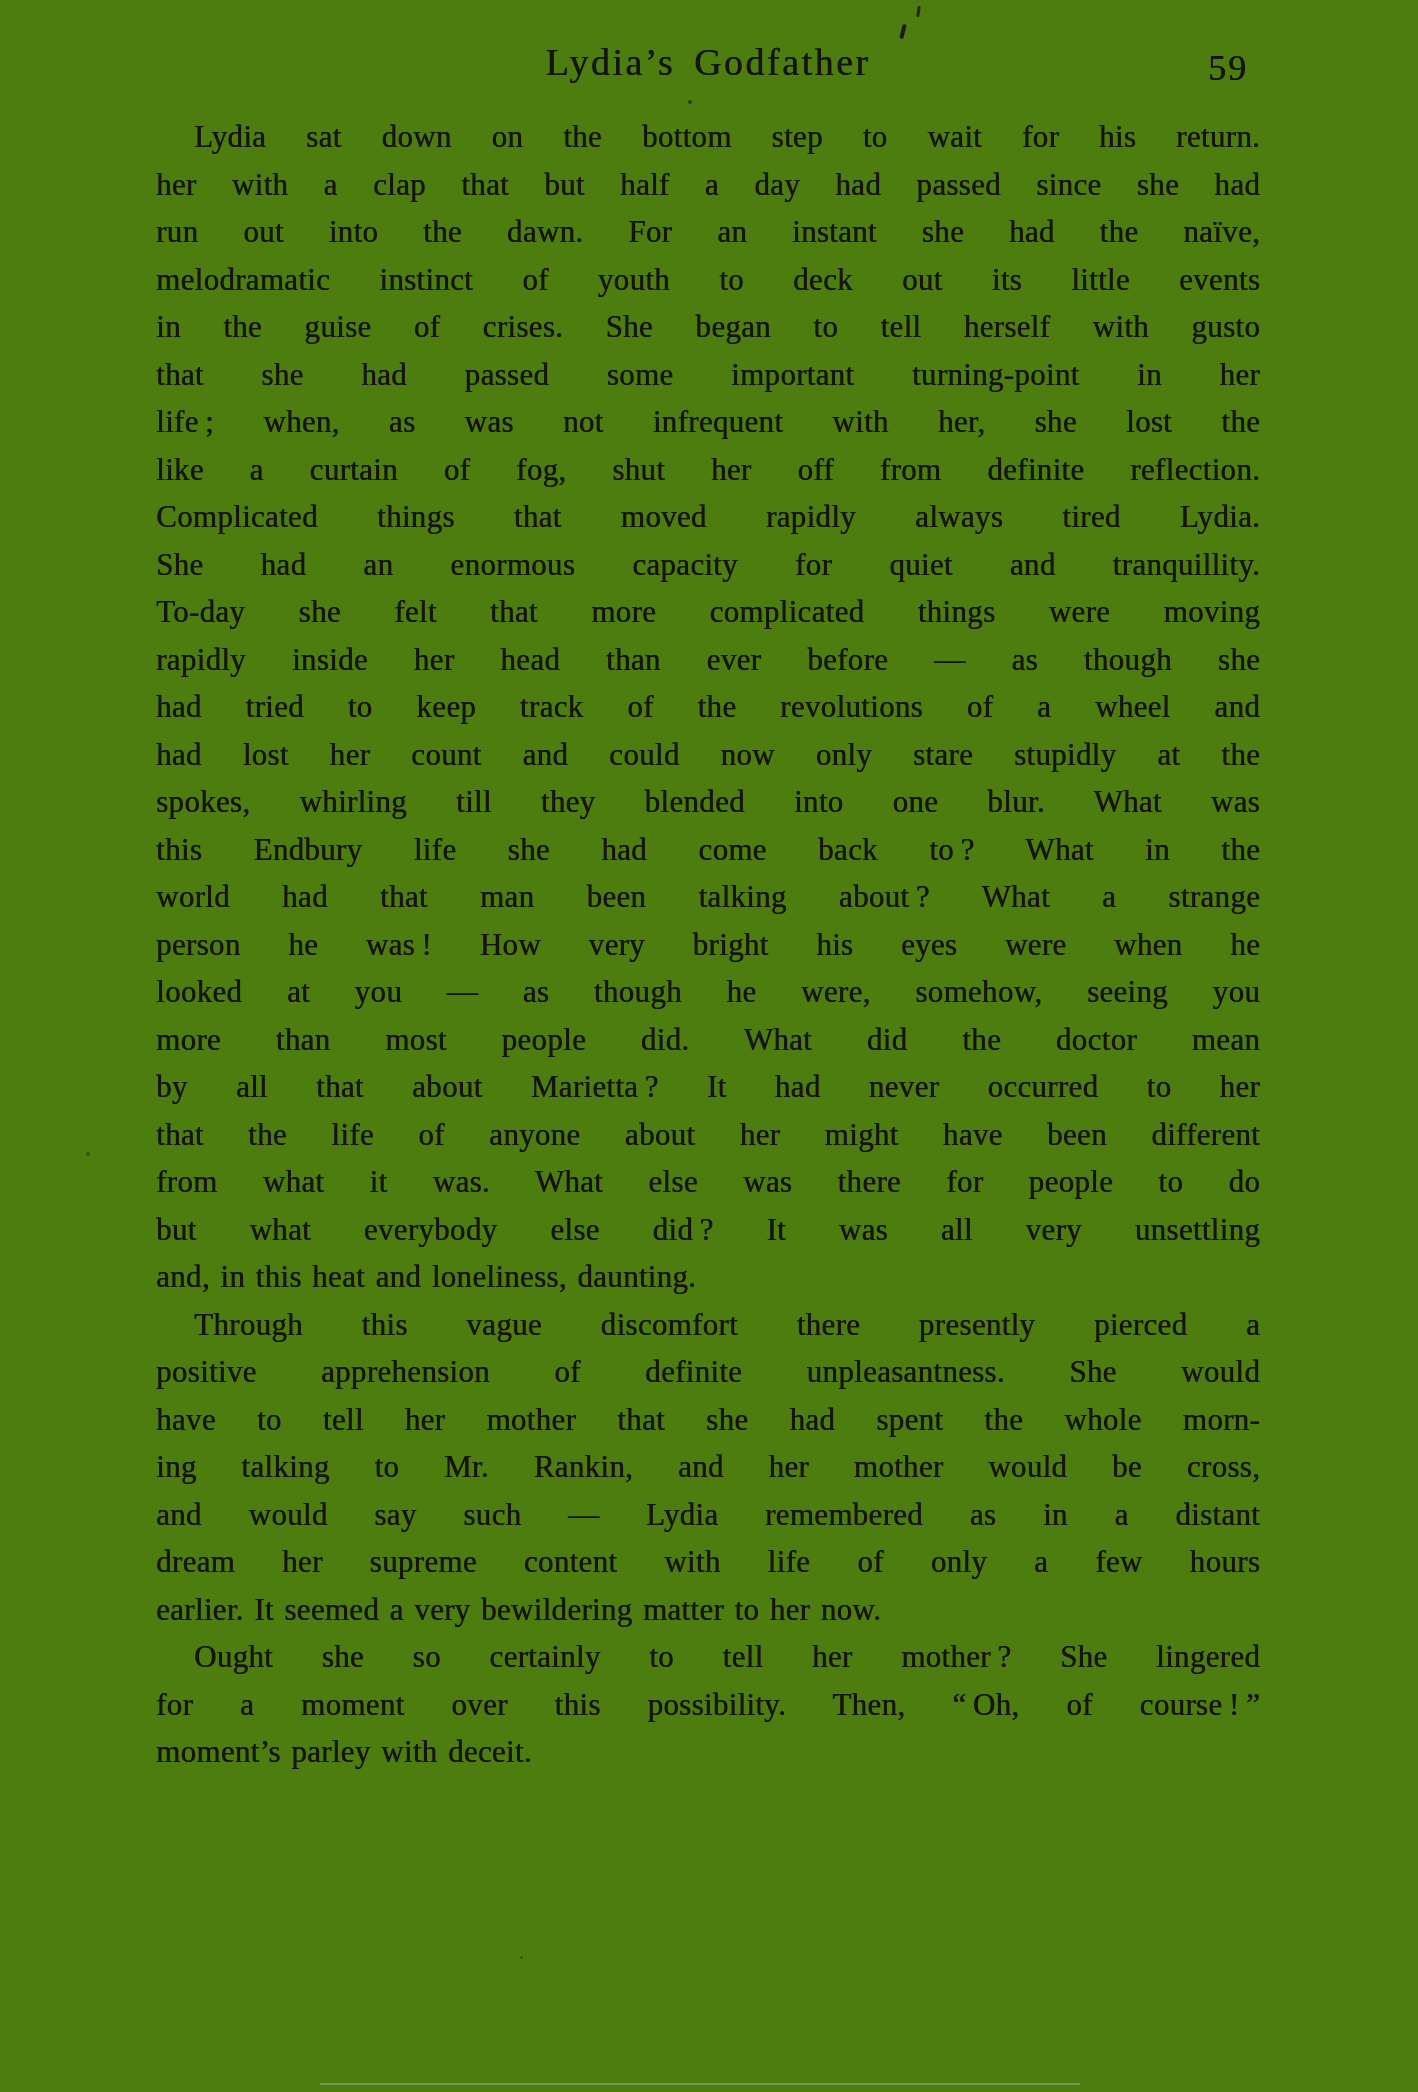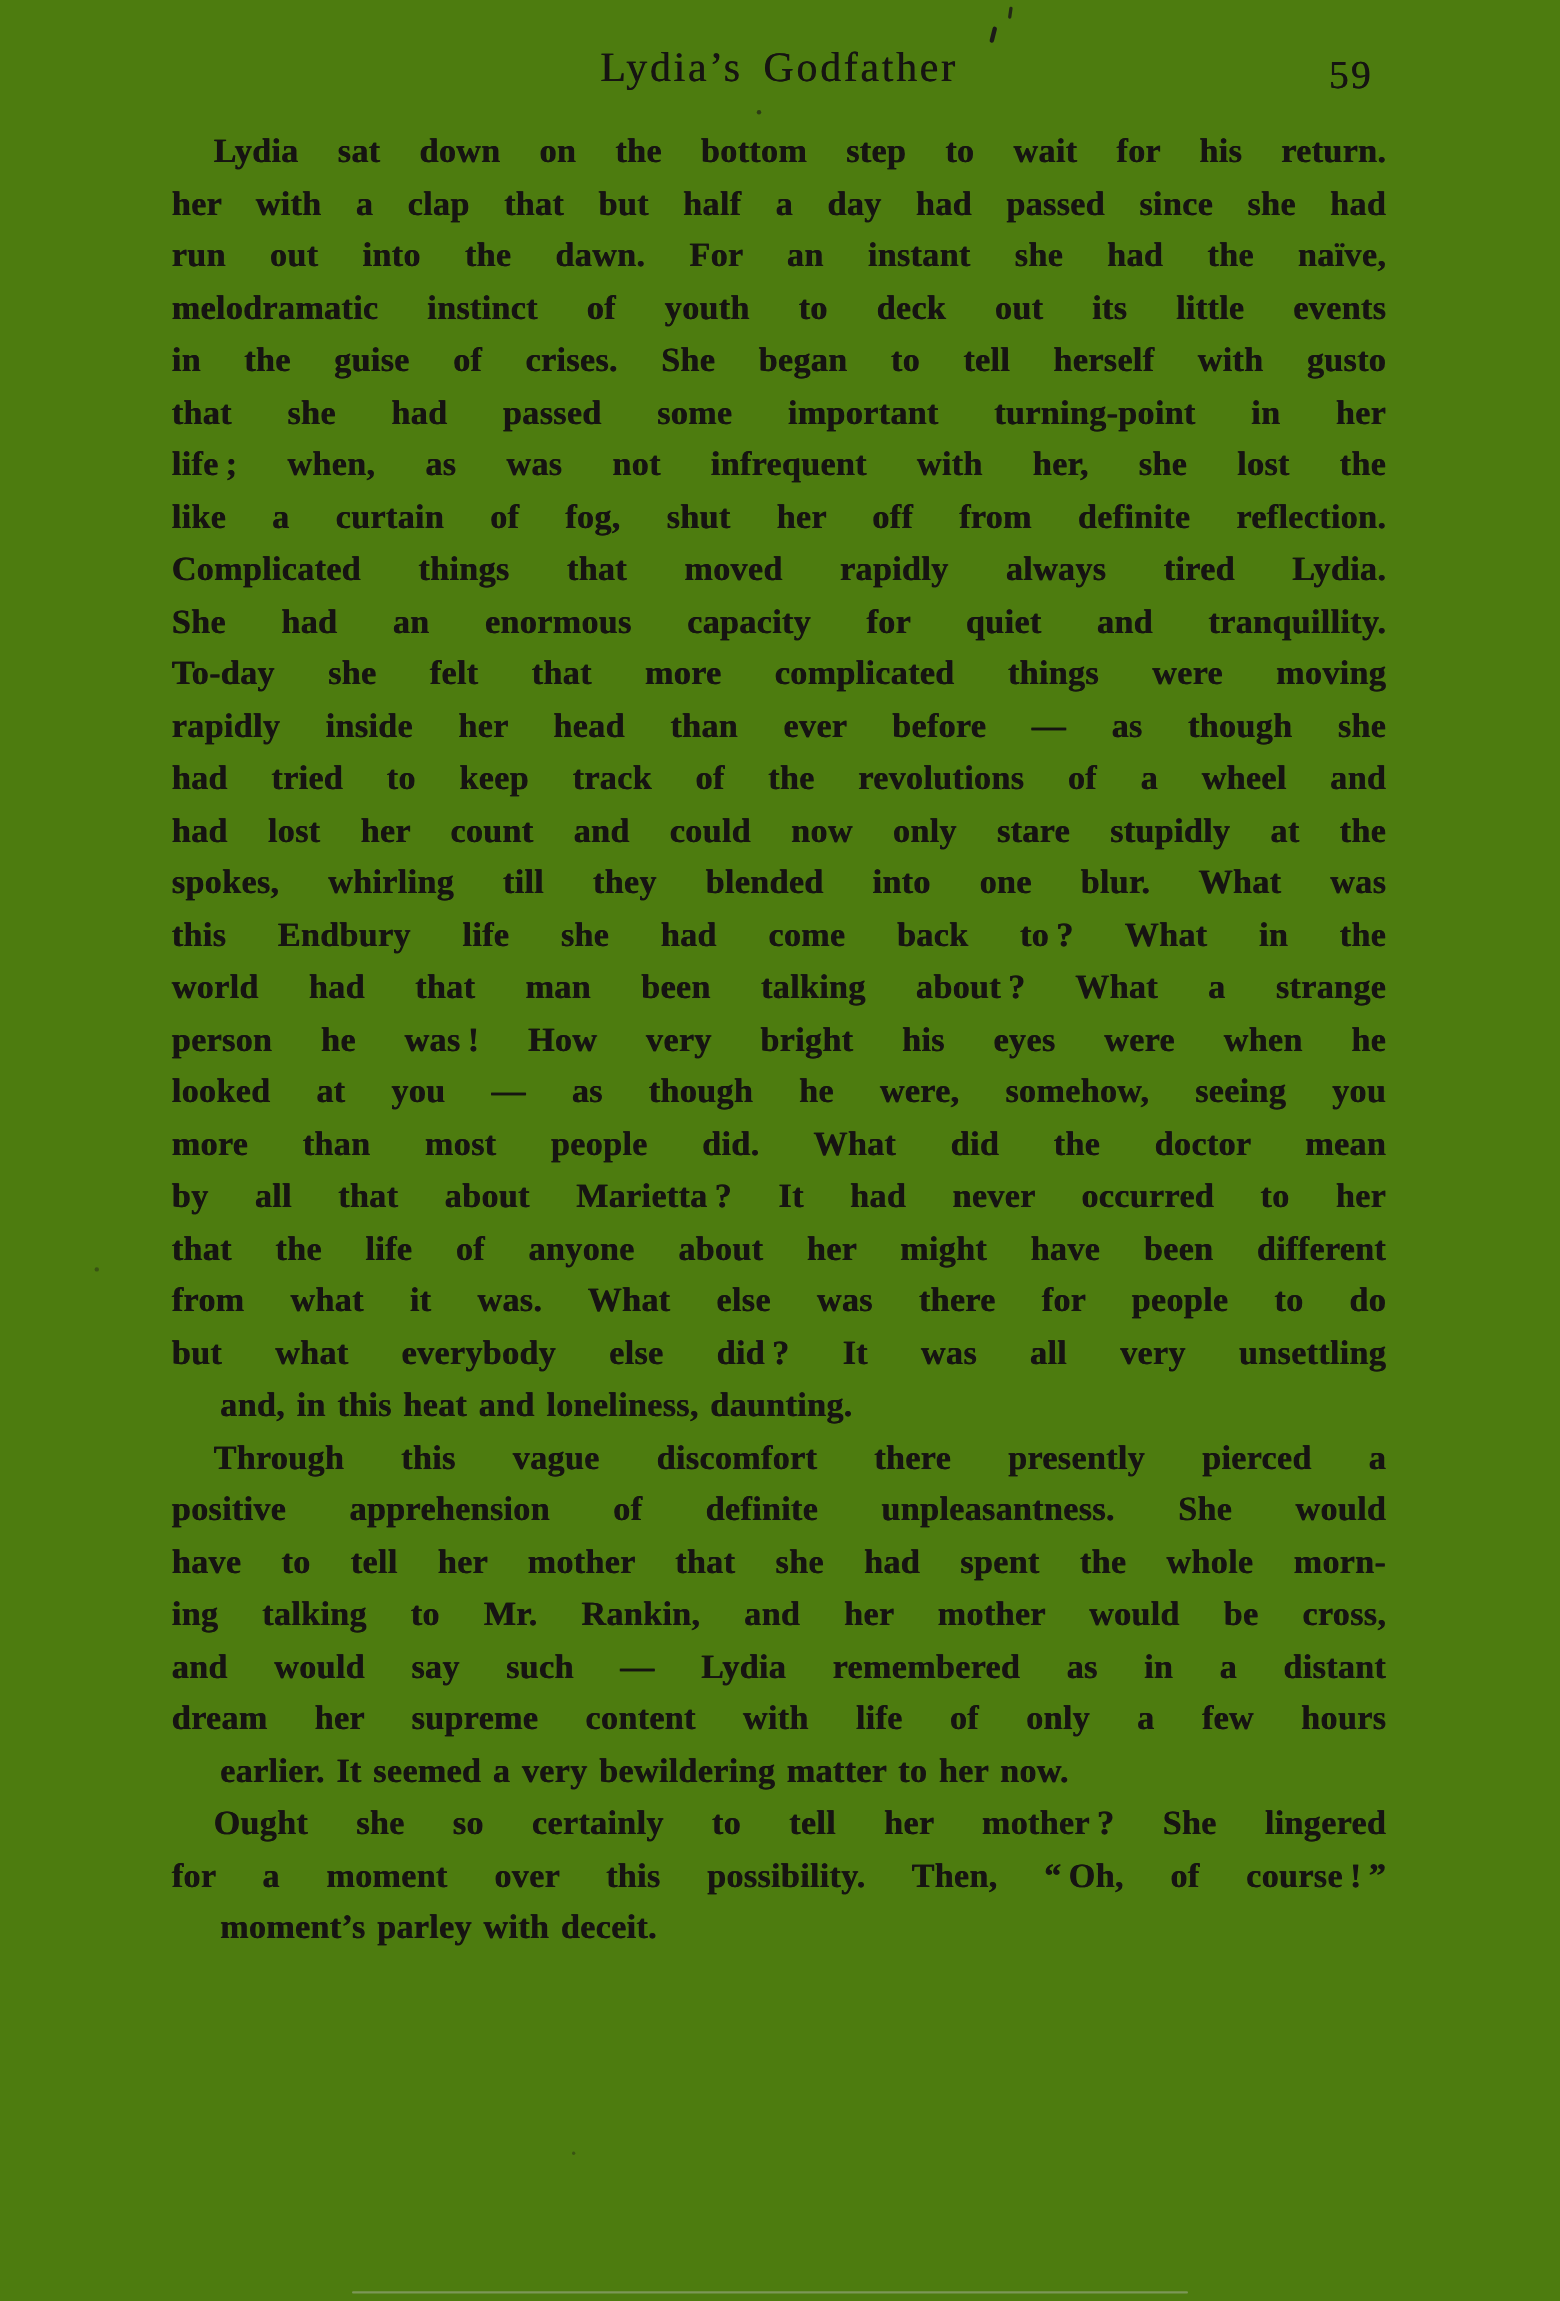--- a/index.html
+++ b/index.html
@@ -45,30 +45,30 @@
     text-shadow: 0.5px 0 0 currentColor;
   }
   .body-text {
     margin-top: 25px;
     font-size: 31px;
     line-height: 47.5px;
     letter-spacing: 0.3px;
     word-spacing: 2.5px;
     text-shadow: 0.5px 0 0 currentColor;
   }
-  .paragraph { margin: 0; font-weight: bold; }
+  .paragraph { margin: 0; }
   .line {
     text-align: justify;
     text-align-last: justify;
     white-space: normal;
     height: 47.5px;
     overflow: visible;
   }
   .line.first { text-indent: 38px; }
-  .line.last  { text-align: center; text-align-last: left; margin-left: 44px; }
+  .line.last  { text-align: center; text-align-last: left; }
 
   
   .speck {
     position: absolute;
     background: #1c1a18;
   }
   .speck-tick {
     left: 901px; top: 24px;
     width: 4px; height: 15px;
     transform: rotate(14deg);

